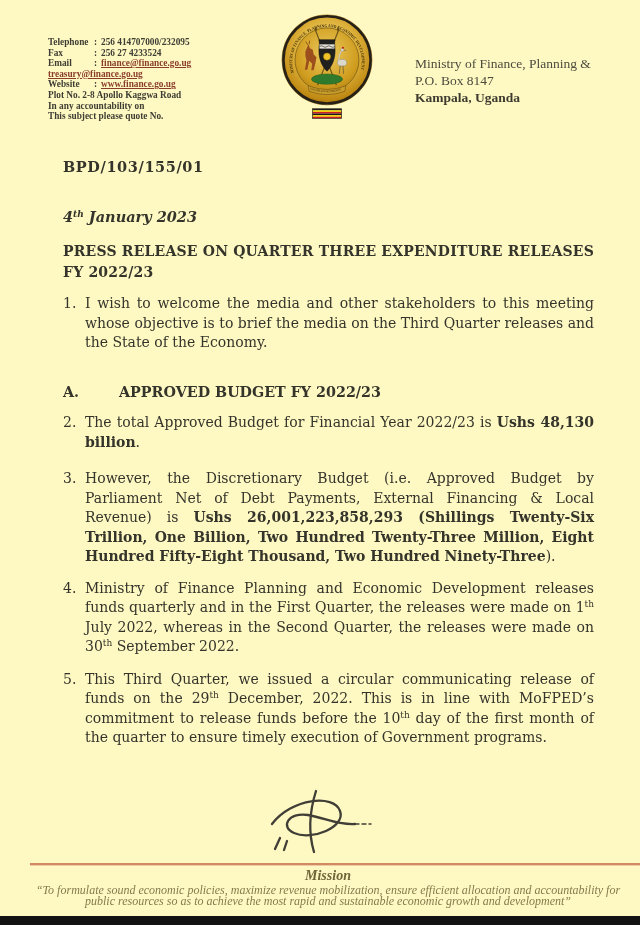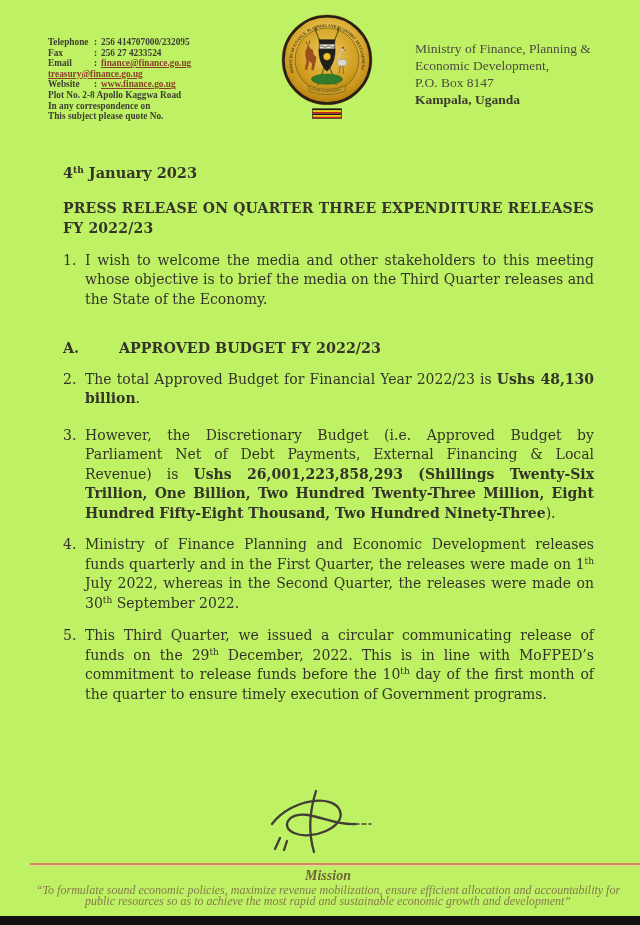--- a/index.html
+++ b/index.html
@@ -1,42 +1,42 @@
 <!DOCTYPE html>
 <html><head>
 <meta charset="utf-8">
 <style>
   html,body{margin:0;padding:0;}
   body{width:640px;height:925px;background:#fff;}
-  .page{position:relative;width:640px;height:925px;background:#bef264;overflow:hidden;
+  .page{position:relative;width:640px;height:925px;background:#fef9c3;overflow:hidden;
         font-family:"DejaVu Serif",serif;color:#35342b;}
 
   
   .contact{position:absolute;left:48px;top:37px;width:200px;
            font-family:"Liberation Serif",serif;font-weight:bold;
            font-size:9.3px;line-height:10.6px;color:#3e3d33;}
   .c-row{display:flex;}
   .c-label{width:46px;flex:0 0 46px;}
   .c-sep{width:7px;flex:0 0 7px;}
   .c-indent{}
   .lh-link{color:#8a3c2a;text-decoration:underline;}
   a.lh-link{cursor:pointer;text-decoration:underline;}
 
   .seal-wrap{position:absolute;left:280px;top:11px;width:94px;}
   .seal-wrap svg{display:block;width:94px;height:auto;}
 
-  .ministry{position:absolute;left:415px;top:40px;
+  .ministry{position:absolute;left:415px;top:55px;
             font-family:"Liberation Serif",serif;font-size:13.5px;
             line-height:17px;color:#4d4b3e;}
   .ministry .bold{font-weight:bold;color:#3c3a2e;}
 
   
   .doc-body{position:absolute;left:63px;top:157px;width:531px;font-size:14px;line-height:19.5px;}
   .ref{margin:0;font-weight:bold;font-size:14.5px;letter-spacing:0.6px;}
-  .date{margin:6px 0 0;font-weight:bold;font-size:14.5px;}
+  .date{margin:30px 0 0;font-weight:bold;font-size:14.5px;font-style:italic;}
   .title{margin:15px 0 0;font-weight:bold;font-size:14px;line-height:20.5px;letter-spacing:0.2px;}
   .item{position:relative;margin:0;padding-left:22px;text-align:justify;}
   .item .num{position:absolute;left:0;top:0;}
   .mt-item1{margin-top:12px;}
   .mt-item2{margin-top:11px;}
   .mt-item3{margin-top:17px;}
   .mt-item4{margin-top:12px;}
   .mt-item5{margin-top:13px;}
   .section{position:relative;margin:30px 0 0;padding-left:56px;font-weight:bold;font-size:14.3px;}
   .section .letter{position:absolute;left:0;top:0;}
@@ -78,21 +78,21 @@
     </div>
     <div class="c-row">
       <a class="lh-link c-indent">treasury@finance.go.ug</a>
     </div>
     <div class="c-row">
       <span class="c-label">Website</span>
         <span class="c-sep">:</span>
         <a class="lh-link">www.finance.go.ug</a>
     </div>
     <div>Plot No. 2-8 Apollo Kaggwa Road</div>
-    <div>In any correspondence on</div>
+    <div>In any accountability on</div>
     <div>This subject please quote No.</div>
   </div>
 
   <div class="seal-wrap">
     <svg viewBox="0 0 100 126" xmlns="http://www.w3.org/2000/svg">
       <defs>
         <radialGradient id="sg1" cx="50%" cy="40%" r="65%">
           <stop offset="0%" stop-color="#f6e391"></stop>
           <stop offset="55%" stop-color="#ddb13a"></stop>
           <stop offset="85%" stop-color="#c08a14"></stop>
@@ -143,27 +143,27 @@
         <rect x="34.5" y="109.1" width="31" height="1.7" fill="#1a1a1a"></rect>
         <rect x="34.5" y="110.8" width="31" height="1.7" fill="#f5d000"></rect>
         <rect x="34.5" y="112.5" width="31" height="1.7" fill="#d01e25"></rect>
         <rect x="34.5" y="104" width="31" height="10.2" fill="none" stroke="#3a3426" stroke-width="0.8"></rect>
       </g>
     </svg>
   </div>
 
   <div class="ministry">
     <div>Ministry of Finance, Planning &amp;</div>
-    <div>Economic Development,</div>
     <div>P.O. Box 8147</div>
     <div class="bold">Kampala, Uganda</div>
   </div>
 
   <div class="doc-body">
 
+    <p class="ref">BPD/103/155/01</p>
 
     <p class="date"><span>4</span><sup class="ord">th</sup><span> January 2023</span></p>
 
     <p class="title">PRESS RELEASE ON QUARTER THREE EXPENDITURE RELEASES FY 2022/23</p>
 
     <p class="item mt-item1">
       <span class="num">1.</span><span>I wish to welcome the media and other stakeholders to this meeting whose objective is to brief the media on the Third Quarter releases and the State of the Economy.</span>
     </p>
 
     <p class="section">

